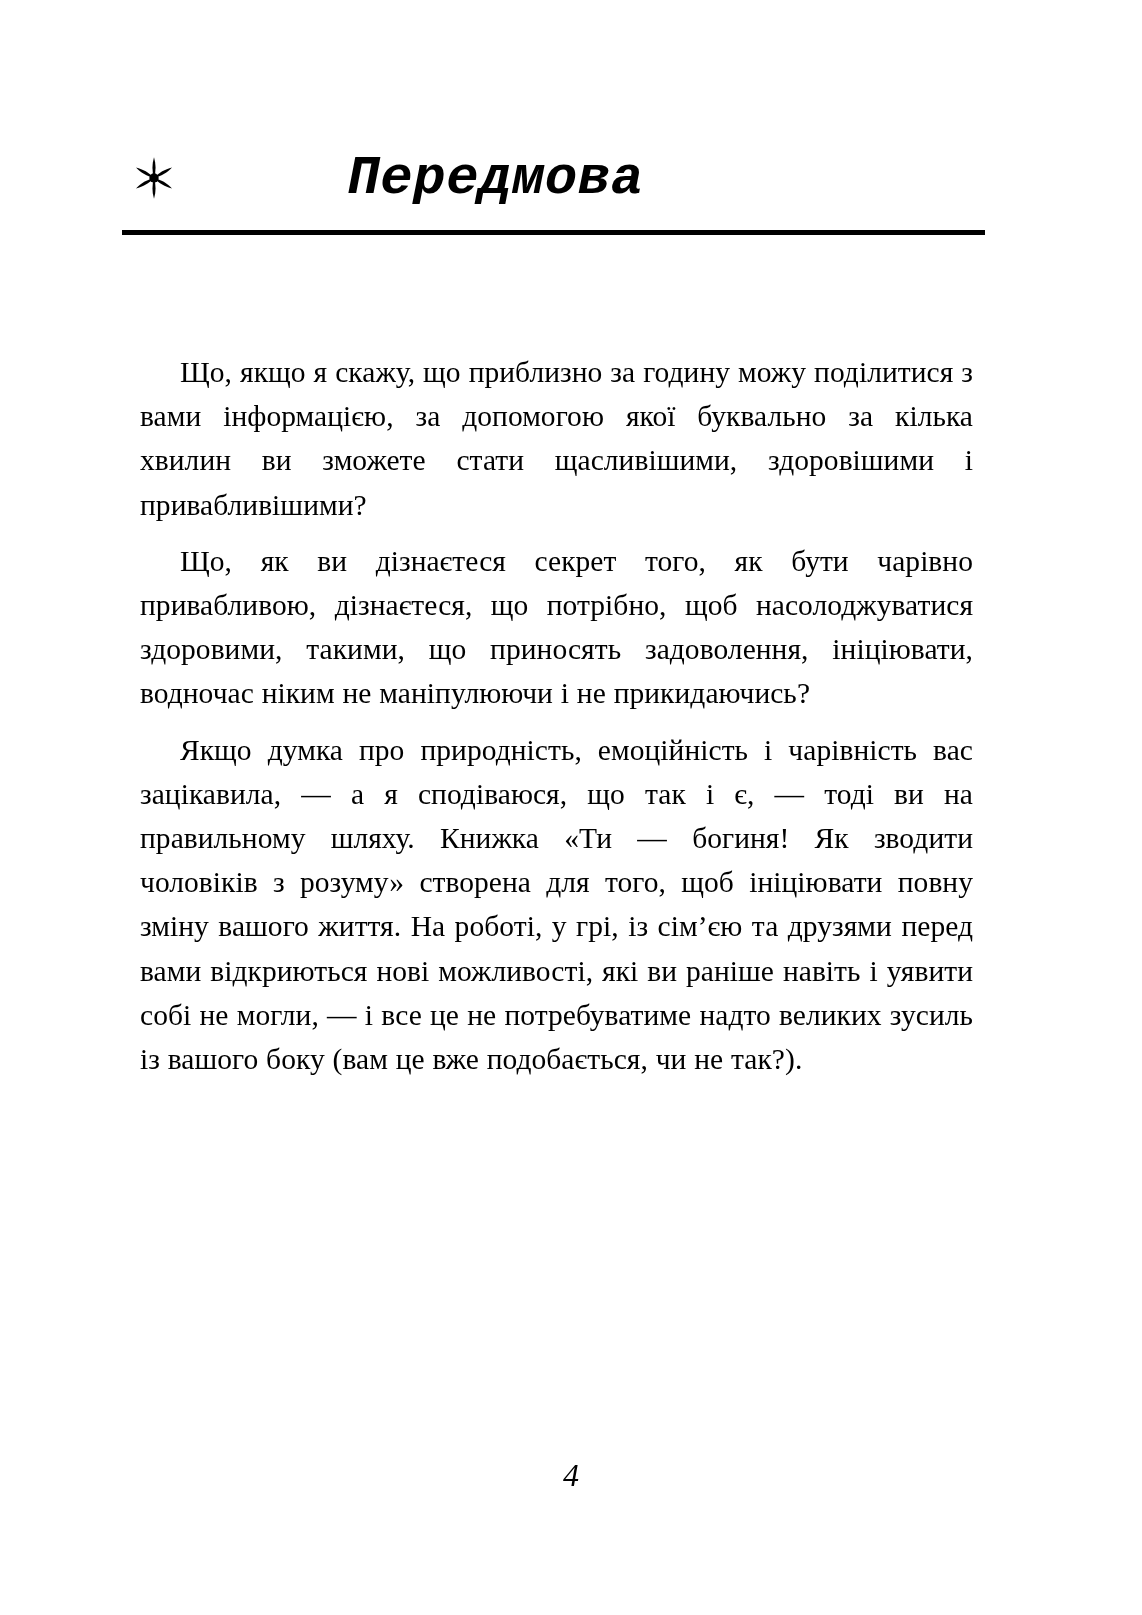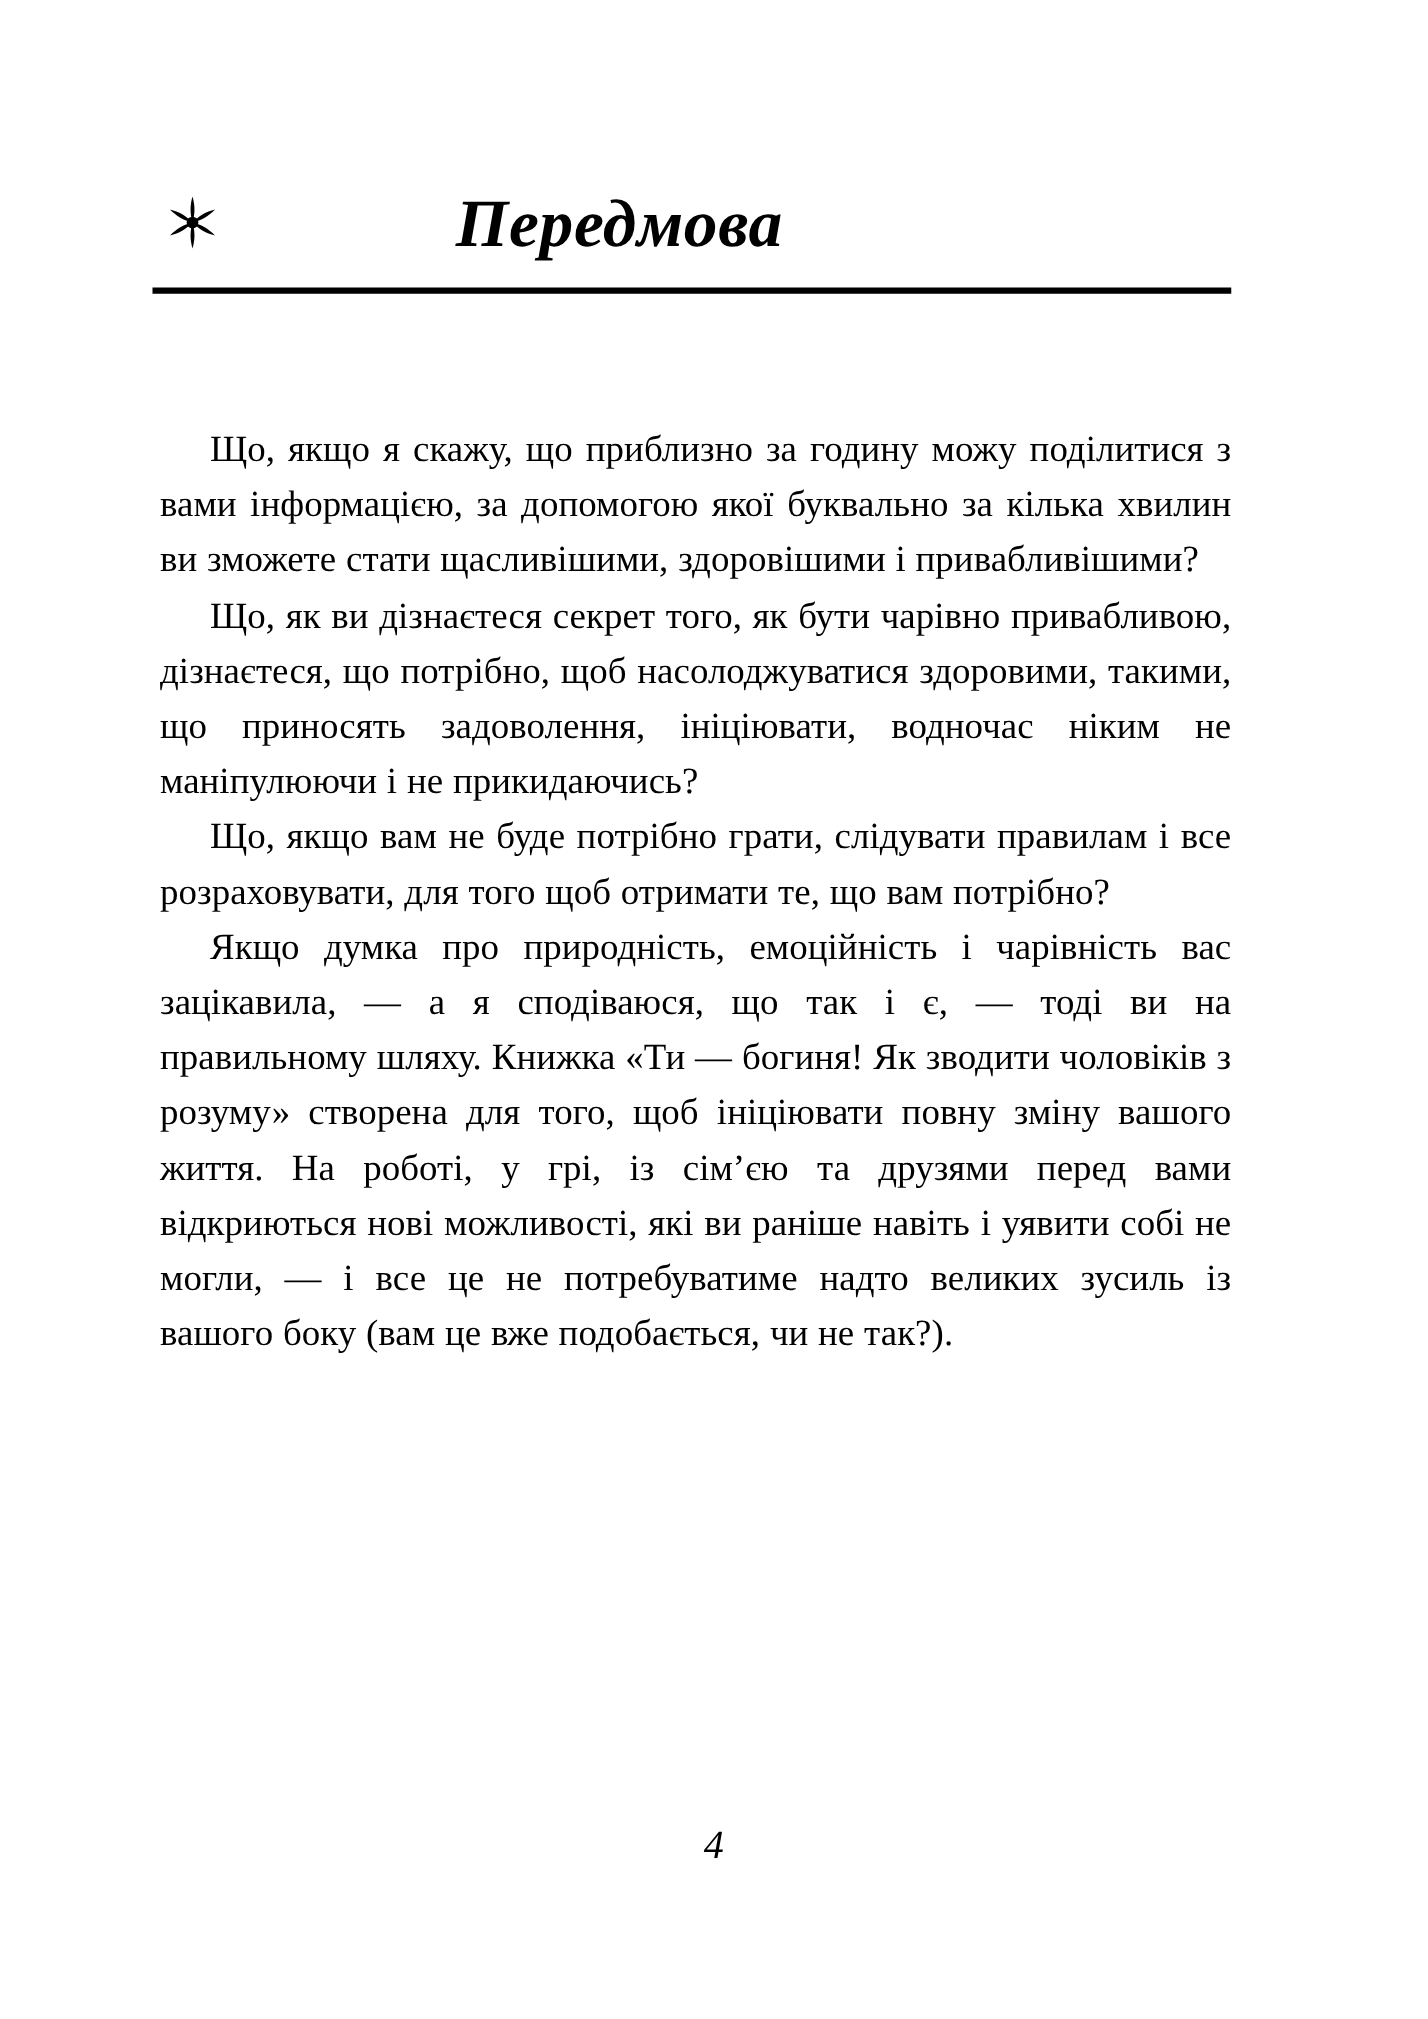--- a/index.html
+++ b/index.html
@@ -43,21 +43,21 @@
     height: 52px;
     display: block;
   }
 
   .chapter-title {
     position: absolute;
     left: 0;
     top: 0;
     width: 863px;
     text-align: center;
-    font-family: Liberation Serif, serif;
+    font-family: Liberation Mono, monospace;
     font-style: italic;
     font-weight: bold;
     font-size: 54px;
     line-height: 78px;
     letter-spacing: 0.5px;
     white-space: nowrap;
     
     transform: translateX(-58px);
   }
 
@@ -72,21 +72,21 @@
 
   
   .body-text {
     position: absolute;
     left: 128px;
     top: 338px;
     width: 857px;
   }
 
   .para {
-    margin: 0;
+    margin: 12px;
     text-indent: 40px;
     text-align: justify;
     text-justify: inter-word;
     font-size: 29.5px;
     line-height: 44.2px;
     letter-spacing: 0.05px;
     word-spacing: 0.4px;
     hyphens: none;
   }
 
@@ -131,19 +131,18 @@
       </g>
     </svg>
     <div class="chapter-title">Передмова</div>
   </div>
 
   <div class="header-rule"></div>
 
   <div class="body-text">
     <p class="para">Що, якщо я скажу, що приблизно за годину можу поділитися з вами інформацією, за допомогою якої буквально за кілька хвилин ви зможете стати щасливішими, здоровішими і привабливішими?</p>
     <p class="para">Що, як ви дізнаєтеся секрет того, як бути чарівно привабливою, дізнаєтеся, що потрібно, щоб насолоджуватися здоровими, такими, що приносять задоволення, ініціювати, водночас ніким не маніпулюючи і не прикидаючись?</p>
-    <p class="para">Що, якщо вам не буде потрібно грати, слідувати правилам і все розраховувати, для того щоб отримати те, що вам потрібно?</p>
     <p class="para">Якщо думка про природність, емоційність і чарівність вас зацікавила, — а я сподіваюся, що так і є, — тоді ви на правильному шляху. Книжка «Ти — богиня! Як зводити чоловіків з розуму» створена для того, щоб ініціювати повну зміну вашого життя. На роботі, у грі, із сім’єю та друзями перед вами відкриються нові можливості, які ви раніше навіть і уявити собі не могли, — і все це не потребуватиме надто великих зусиль із вашого боку (вам це вже подобається, чи не так?).</p>
   </div>
 
   <div class="page-number">4</div>
 
 </div>
 
 </body></html>

